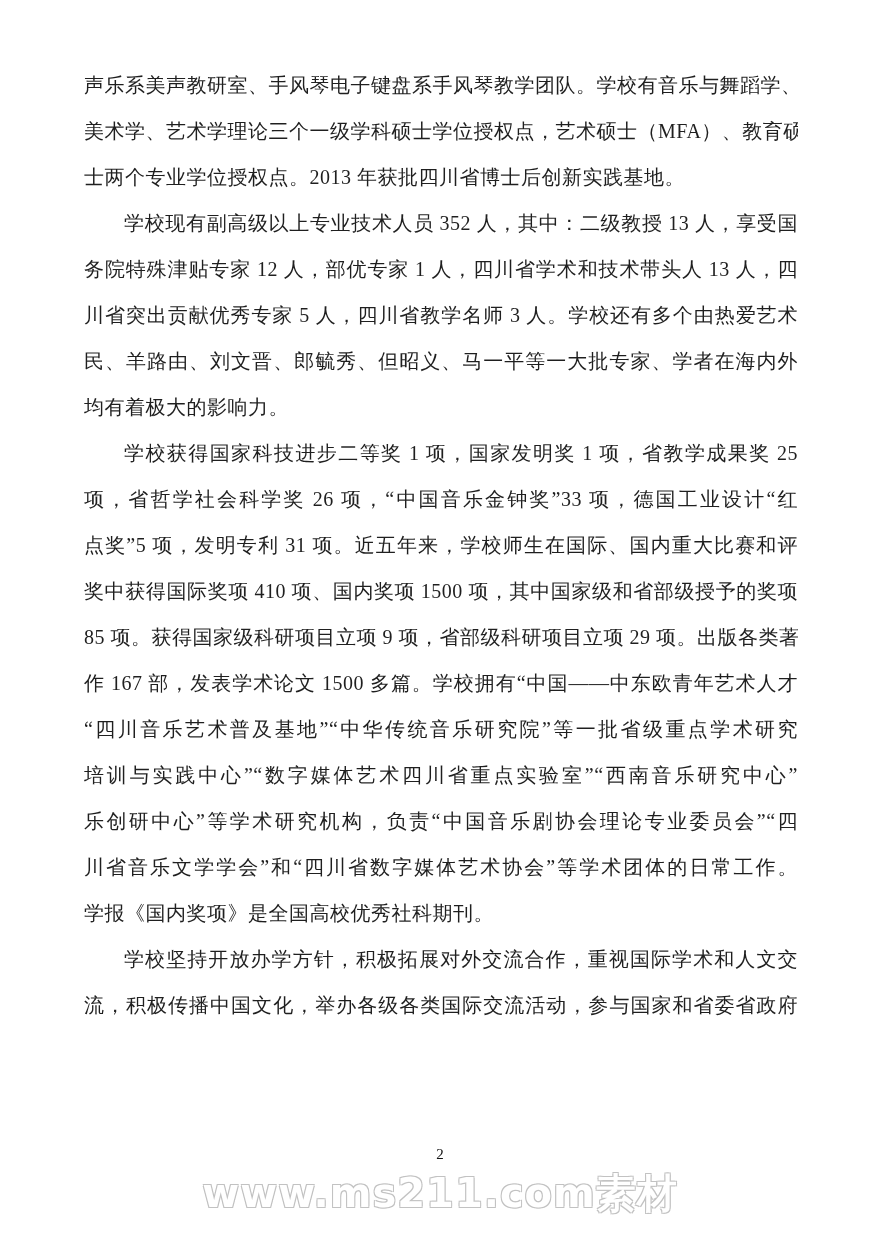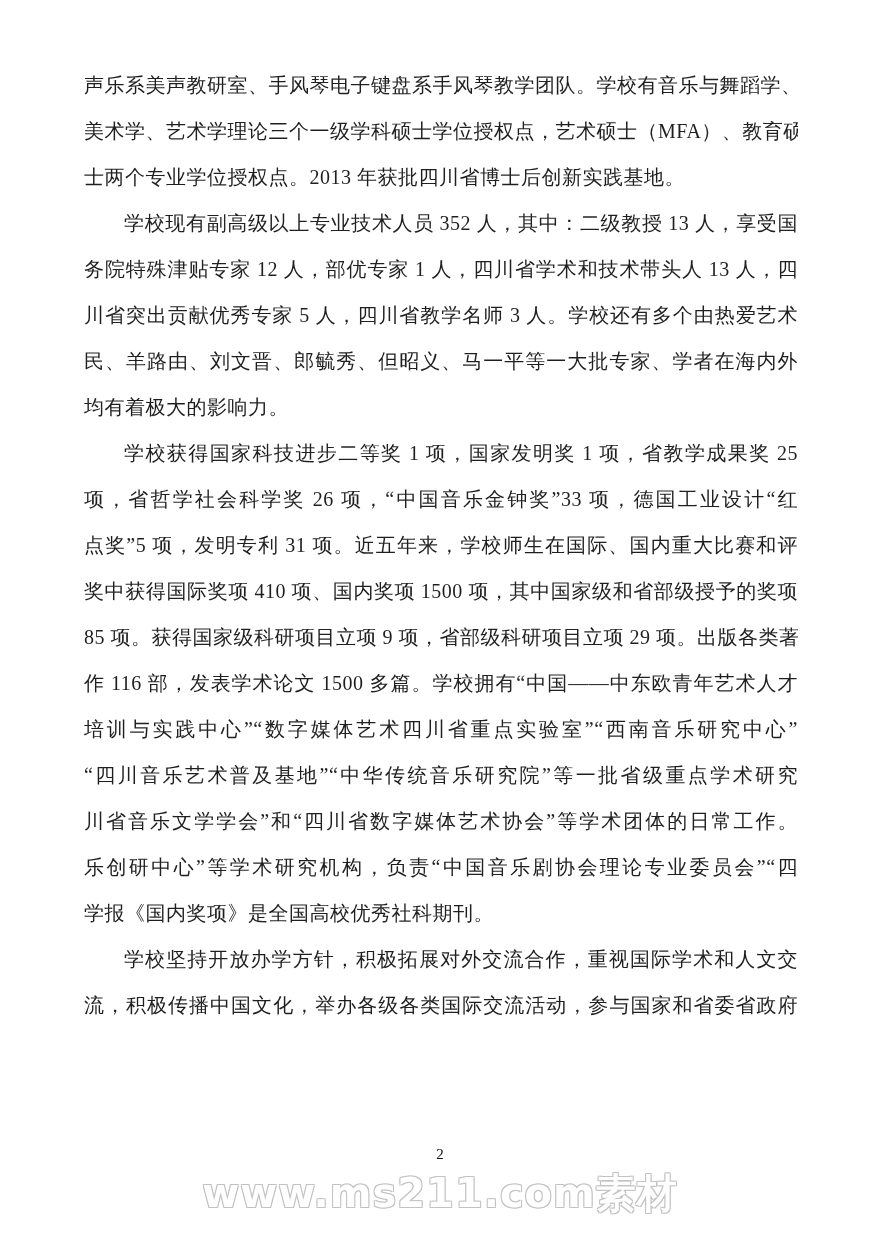--- a/index.html
+++ b/index.html
@@ -71,24 +71,24 @@
       <div class="line indent">学校现有副高级以上专业技术人员 352 人，其中：二级教授 13 人，享受国</div>
       <div class="line">务院特殊津贴专家 12 人，部优专家 1 人，四川省学术和技术带头人 13 人，四</div>
       <div class="line">川省突出贡献优秀专家 5 人，四川省教学名师 3 人。学校还有多个由热爱艺术</div>
       <div class="line">民、羊路由、刘文晋、郎毓秀、但昭义、马一平等一大批专家、学者在海内外</div>
       <div class="line para-end">均有着极大的影响力。</div>
       <div class="line indent">学校获得国家科技进步二等奖 1 项，国家发明奖 1 项，省教学成果奖 25</div>
       <div class="line">项，省哲学社会科学奖 26 项，“中国音乐金钟奖”33 项，德国工业设计“红</div>
       <div class="line">点奖”5 项，发明专利 31 项。近五年来，学校师生在国际、国内重大比赛和评</div>
       <div class="line">奖中获得国际奖项 410 项、国内奖项 1500 项，其中国家级和省部级授予的奖项</div>
       <div class="line">85 项。获得国家级科研项目立项 9 项，省部级科研项目立项 29 项。出版各类著</div>
-      <div class="line">作 116 部，发表学术论文 1500 多篇。学校拥有“中国——中东欧青年艺术人才</div>
+      <div class="line">作 167 部，发表学术论文 1500 多篇。学校拥有“中国——中东欧青年艺术人才</div>
+      <div class="line">“四川音乐艺术普及基地”“中华传统音乐研究院”等一批省级重点学术研究</div>
       <div class="line">培训与实践中心”“数字媒体艺术四川省重点实验室”“西南音乐研究中心”</div>
-      <div class="line">“四川音乐艺术普及基地”“中华传统音乐研究院”等一批省级重点学术研究</div>
+      <div class="line">乐创研中心”等学术研究机构，负责“中国音乐剧协会理论专业委员会”“四</div>
       <div class="line">川省音乐文学学会”和“四川省数字媒体艺术协会”等学术团体的日常工作。</div>
-      <div class="line">乐创研中心”等学术研究机构，负责“中国音乐剧协会理论专业委员会”“四</div>
       <div class="line para-end">学报《国内奖项》是全国高校优秀社科期刊。</div>
       <div class="line indent">学校坚持开放办学方针，积极拓展对外交流合作，重视国际学术和人文交</div>
       <div class="line">流，积极传播中国文化，举办各级各类国际交流活动，参与国家和省委省政府</div>
     </div>
   <div class="page-number">2</div>
   <div class="watermark">www.ms211.com素材</div>
 </div>
 
 </body></html>

